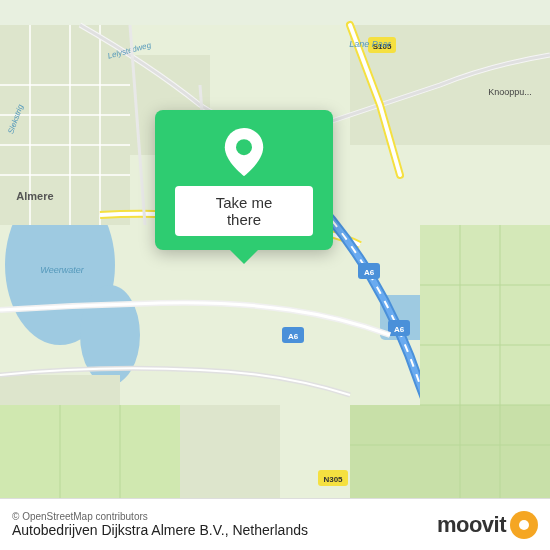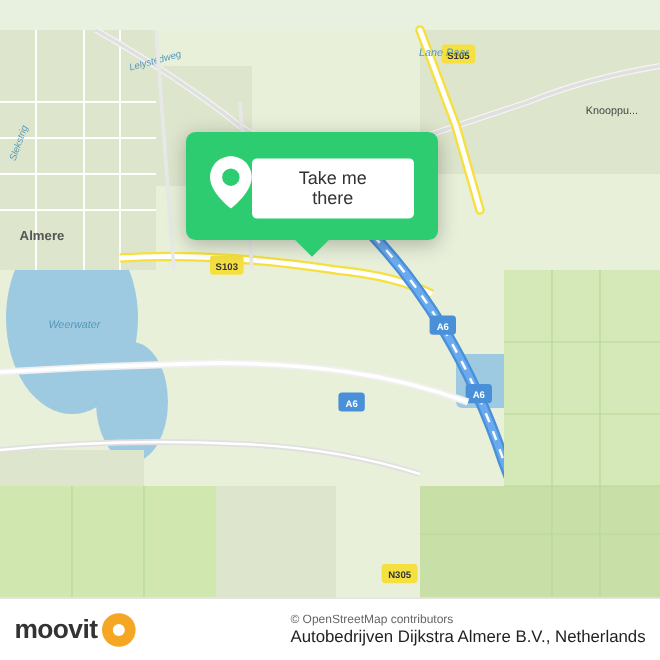--- a/index.html
+++ b/index.html
@@ -33,25 +33,25 @@
       top: 0; left: 0;
       width: 100%;
       height: 100%;
     }
 
     
     #popup-card {
       position: absolute;
       top: 110px;
       left: 155px;
-      width: 210px;
+      width: 178px;
       background: #2ecc71;
       border-radius: 8px;
       display: flex;
-      flex-direction: row;
+      flex-direction: column;
       align-items: center;
       padding: 18px 20px 14px 20px;
       box-shadow: 0 4px 16px rgba(0,0,0,0.25);
       z-index: 10;
     }
 
     #popup-card::after {
       content: '';
       position: absolute;
       bottom: -14px;
@@ -252,24 +252,24 @@
   <div id="popup-card">
 
     <svg id="pin-icon" viewBox="0 0 48 60" xmlns="http://www.w3.org/2000/svg">
       <path d="M24 0 C10.7 0 0 10.7 0 24 C0 42 24 60 24 60 C24 60 48 42 48 24 C48 10.7 37.3 0 24 0Z" fill="white"></path>
       <circle cx="24" cy="24" r="10" fill="#2ecc71"></circle>
     </svg>
     <button id="take-me-there-btn">Take me there</button>
   </div>
 
   <div id="bottom-bar">
+    <div id="bottom-left">
+      <span id="osm-credit">© OpenStreetMap contributors</span>
+      <span id="location-name">Autobedrijven Dijkstra Almere B.V., Netherlands</span>
+    </div>
     <div id="moovit-logo">
       <span id="moovit-text">moovit</span>
       <div id="moovit-dot">
         <div id="moovit-dot-inner"></div>
       </div>
     </div>
-    <div id="bottom-left">
-      <span id="osm-credit">© OpenStreetMap contributors</span>
-      <span id="location-name">Autobedrijven Dijkstra Almere B.V., Netherlands</span>
-    </div>
   </div>
 </div>
 
 </body></html>

